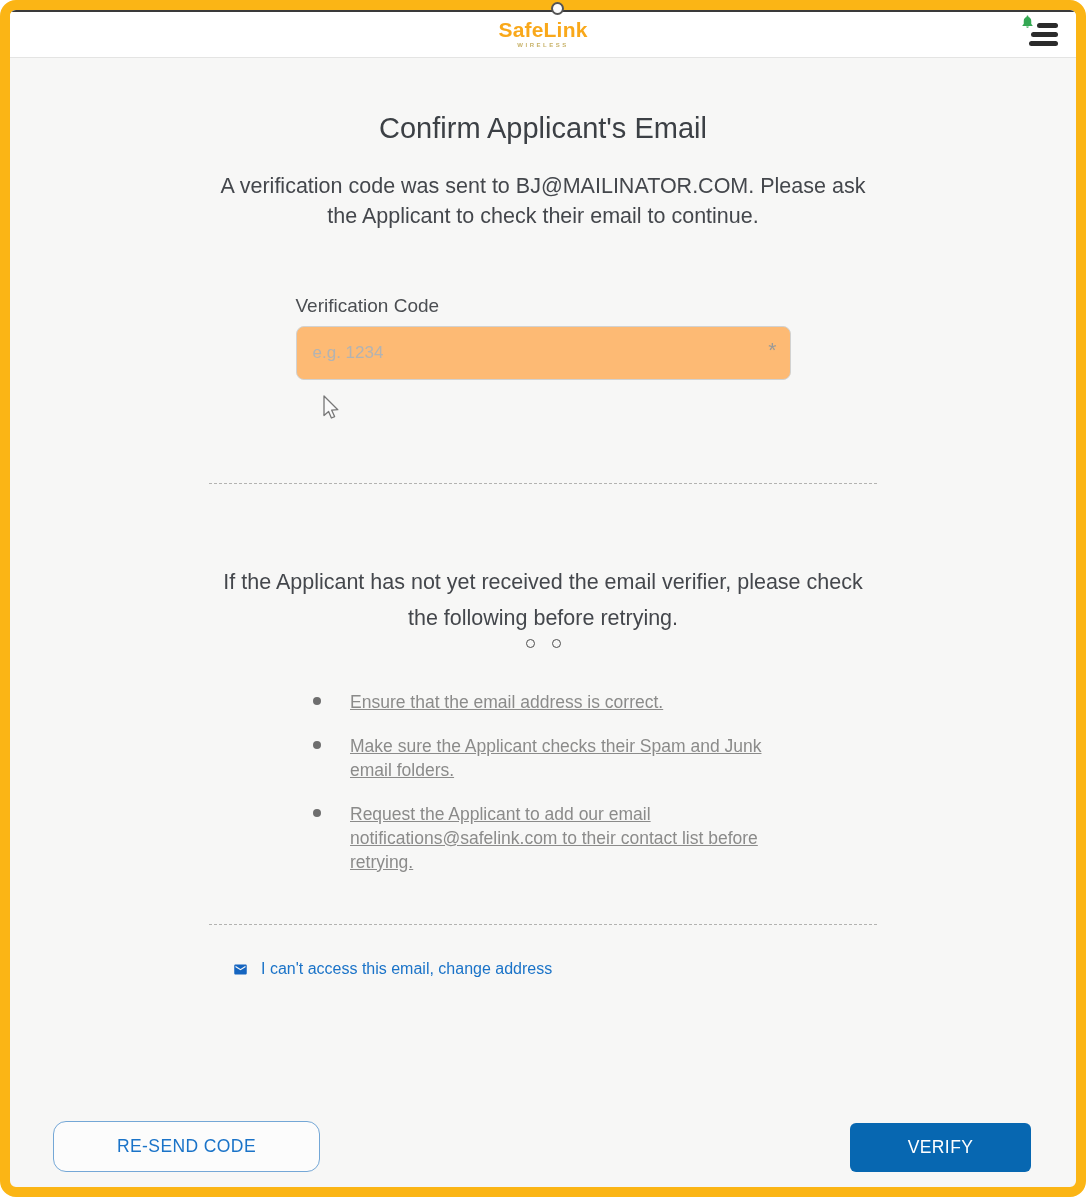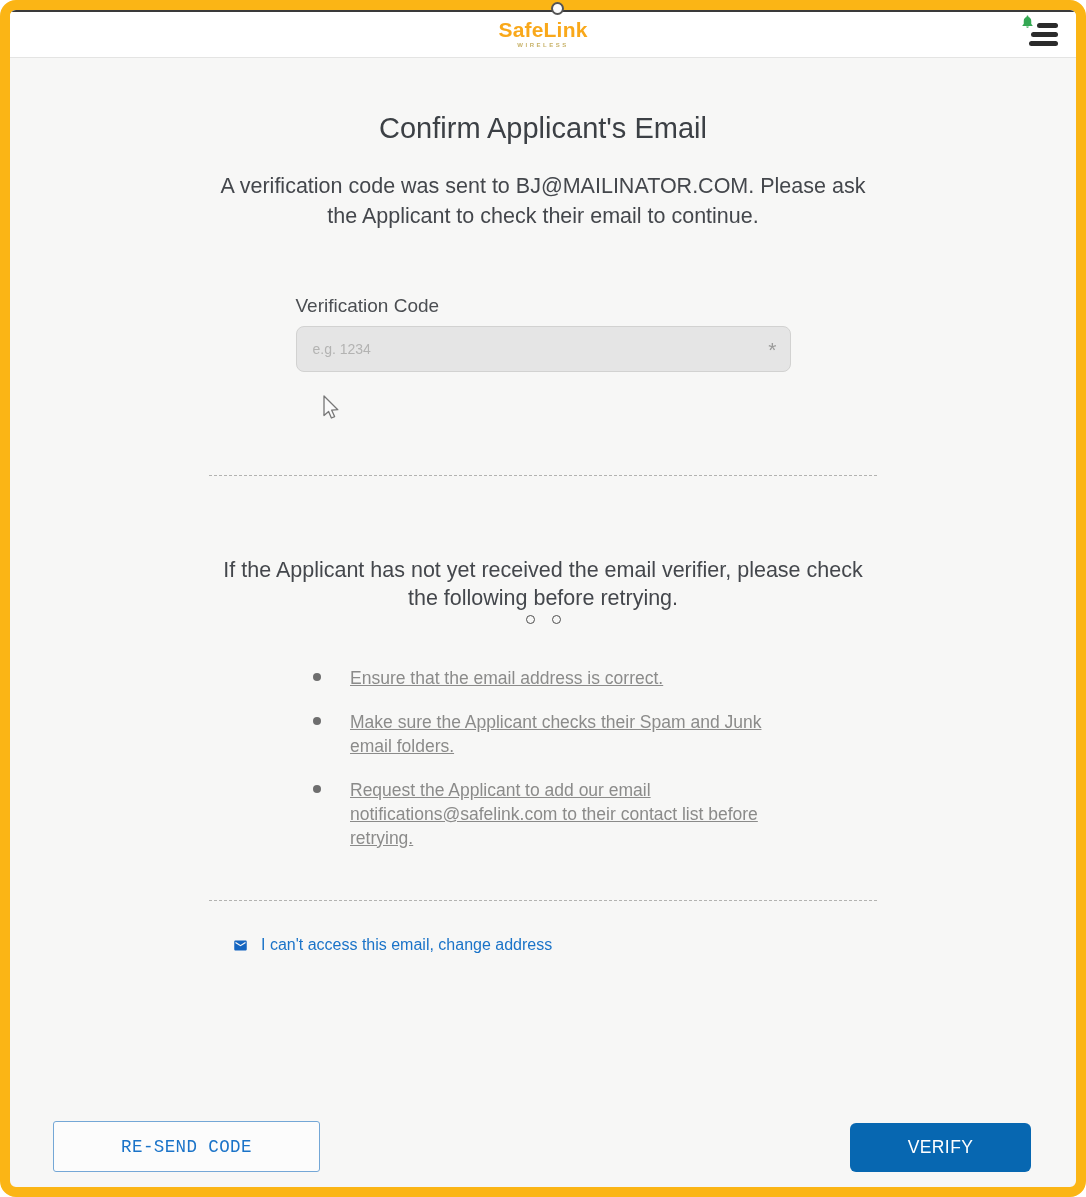--- a/index.html
+++ b/index.html
@@ -39,34 +39,34 @@
 
   
   .main { position:relative; text-align:center; }
   .title { margin-top:54px; font-size:29px; font-weight:400; color:#3c4045; }
   .subtitle { margin:26px auto 0; max-width:650px; font-size:21.5px; line-height:30px; color:#44474c; }
 
   .form-group { width:495px; margin:64px auto 0; text-align:left; }
   .form-label { font-size:19px; color:#4b4e52; }
   .input-wrap { position:relative; margin-top:9px; }
   .code-input {
-    width:100%; height:46px; border:1px solid #d2d2d1; border-radius:8px;
-    background:#e5e5e5; padding:0 34px 0 16px; font-size:14px; color:#333;
+    width:100%; height:54px; border:1px solid #d2d2d1; border-radius:8px;
+    background:#fdba74; padding:0 34px 0 16px; font-size:17px; color:#333;
     outline:none; font-family:"Liberation Sans", sans-serif;
   }
   .code-input::placeholder { color:#b3b3b2; }
   .required-star { position:absolute; right:14px; top:12px; font-size:21px; color:#9a9a99; pointer-events:none; }
 
   .dashed-divider { width:668px; margin:0 auto; border-top:1px dashed #b3b3b1; height:0; }
   .divider-1 { margin-top:103px; }
   .divider-2 { margin-top:50px; }
 
   .cursor-icon { position:absolute; left:318px; top:394px; z-index:6; }
 
-  .info-heading { margin:80px auto 0; max-width:650px; font-size:21.5px; line-height:28px; color:#44474c; }
+  .info-heading { margin:80px auto 0; max-width:650px; font-size:21.5px; line-height:36px; color:#44474c; }
 
   .dots { margin-top:3px; display:flex; justify-content:center; gap:17px; }
   .dot { width:9px; height:9px; border:1.6px solid #4f4f4f; border-radius:50%; background:transparent; }
 
   .bullet-list { width:460px; margin:42px auto 0; text-align:left; }
   .bullet-item { display:flex; margin-bottom:20px; }
   .bullet-marker { width:8px; height:8px; border-radius:50%; background:#6e6e6e; flex:0 0 8px; margin:7px 0 0 0; }
   .bullet-text { margin-left:29px; font-size:17.5px; line-height:24px; color:#8b8b8a;text-decoration:underline; }
 
   .link-row {
@@ -78,21 +78,21 @@
 
   
   .footer {
     position:absolute; left:0; right:0; bottom:0;
     padding:0 45px 15px 43px;
     display:flex; justify-content:space-between; align-items:flex-end;
   }
   .btn { font-family:"Liberation Sans", sans-serif; font-size:17.5px; letter-spacing:0.4px; cursor:pointer; }
   .btn-outline {
     width:267px; height:51px; background:#fcfcfc; color:#1a73c8;
-    border:1px solid #74a7d6; border-radius:3px;font-family:Liberation Mono, monospace;
+    border:1px solid #74a7d6; border-radius:13px;
   }
   .btn-solid {
     width:181px; height:49px; background:#0767B1; color:#ffffff;
     border:none; border-radius:6px;
   }
 </style>
 </head>
 <body>
 
 <div class="page">

